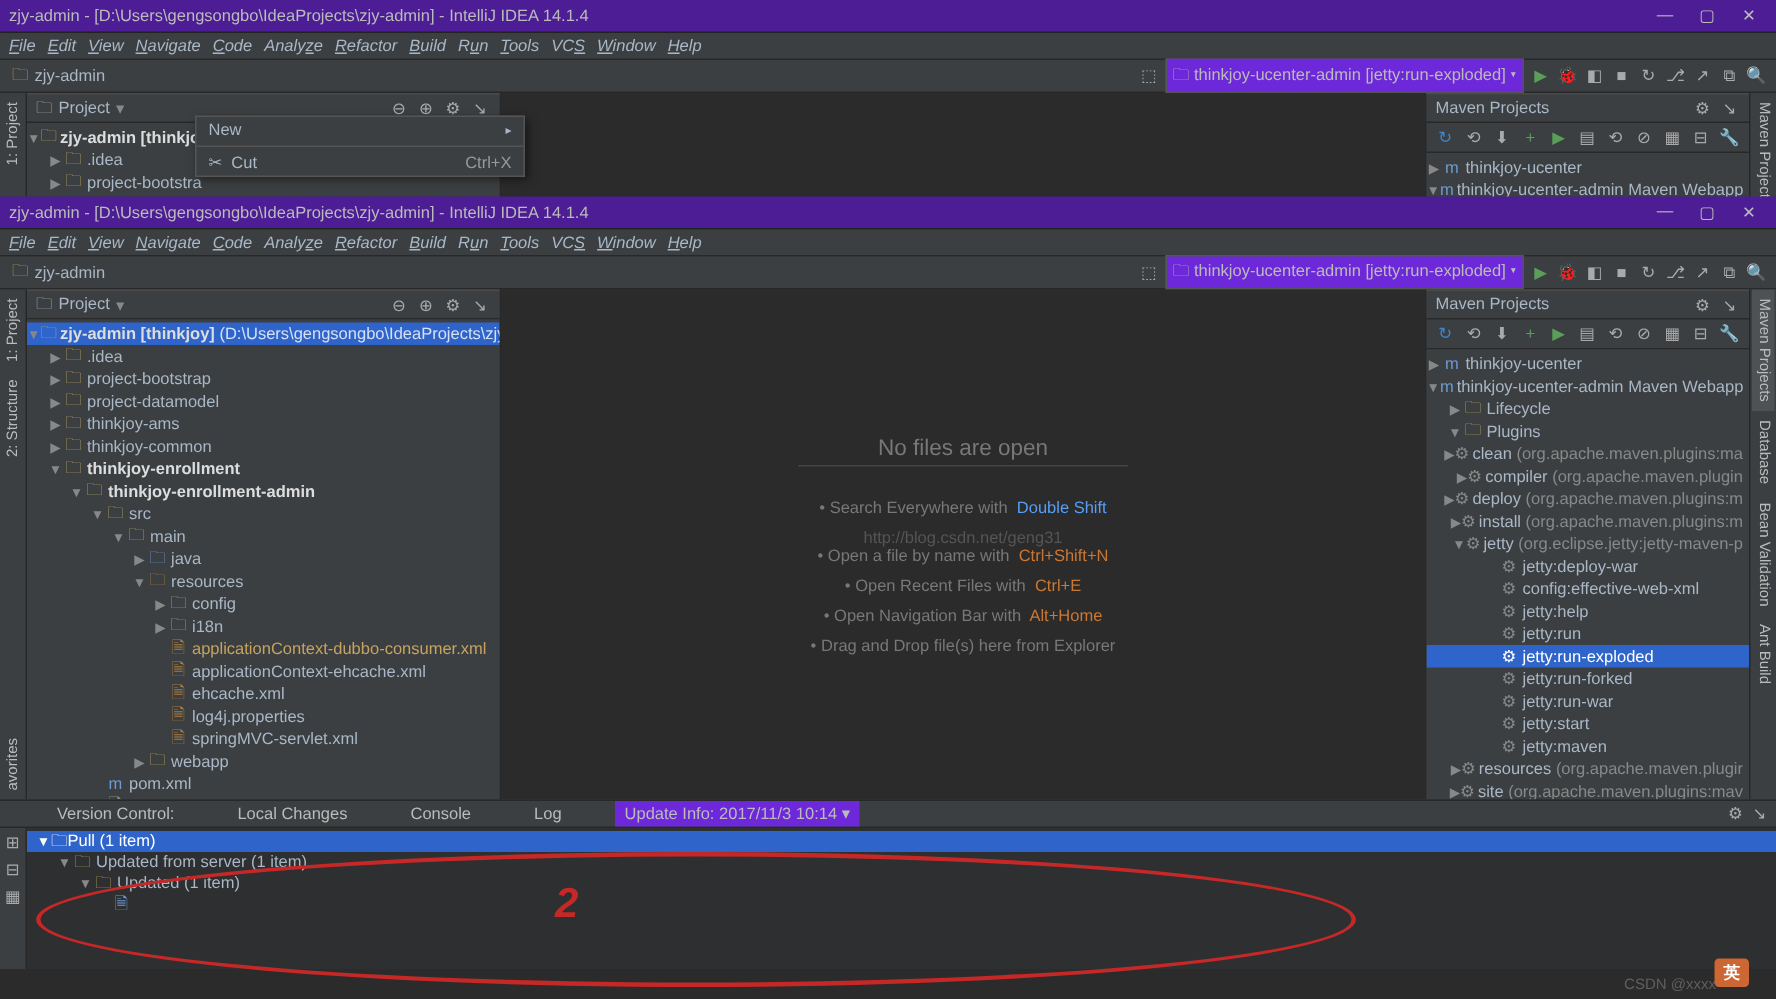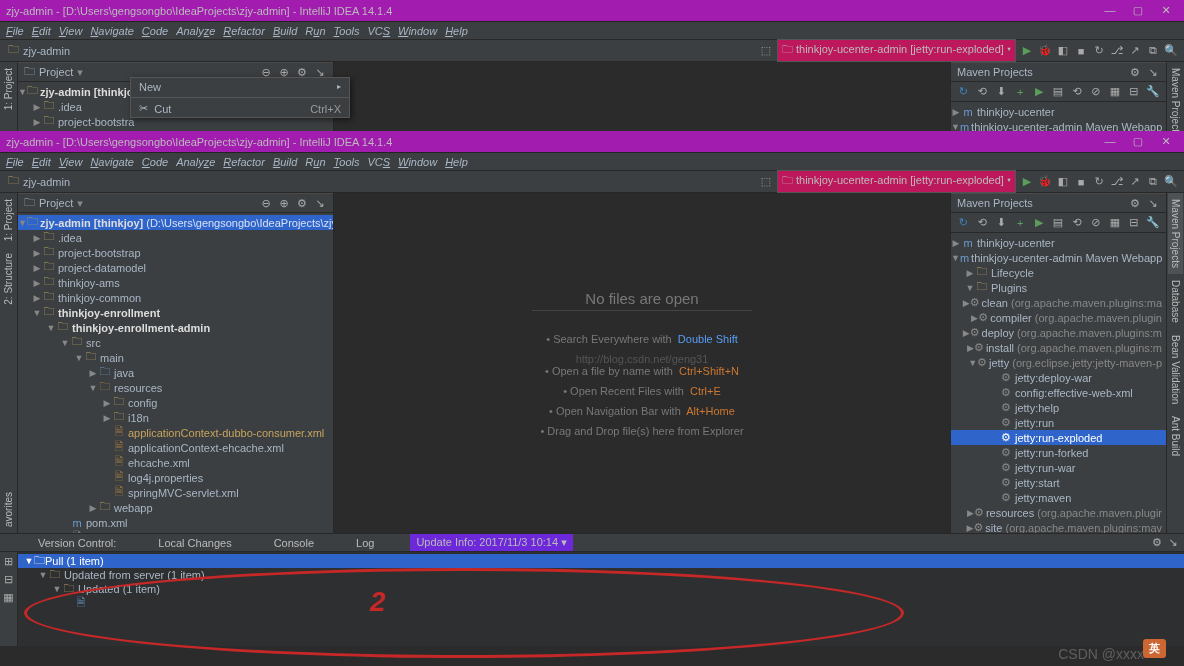--- a/index.html
+++ b/index.html
@@ -1,17 +1,17 @@
 <!DOCTYPE html>
 <html><head>
 <meta charset="utf-8">
 <style>
 * { margin: 0; padding: 0; box-sizing: border-box; font-family: "Segoe UI", Tahoma, sans-serif; font-size: 11px; }
 body { background: #2b2b2b; color: #a9b7c6; width: 1184px; height: 666px; overflow: hidden; position: relative; }
-.titlebar { height: 22px; background: #a21caf; color: #bbb; display: flex; align-items: center; padding: 0 6px; border-bottom: 1px solid #222; }
+.titlebar { height: 22px; background: #4c1d95; color: #bbb; display: flex; align-items: center; padding: 0 6px; border-bottom: 1px solid #222; }
 .titlebar .title-text { flex: 1; }
 .titlebar .wincontrols { display: flex; gap: 12px; margin-right: 4px; }
 .titlebar .wincontrols span { width: 16px; text-align: center; cursor: pointer; }
 .menubar { height: 18px; background: #3c3f41; display: flex; align-items: center; padding: 0 6px; border-bottom: 1px solid #282828; }
 .menubar span { margin-right: 8px; cursor: pointer; font-style: italic; }
 .menubar span u { text-decoration: underline; }
 .navbar { height: 22px; background: #3c3f41; display: flex; align-items: center; border-bottom: 1px solid #282828; }
 .navbar .proj-crumb { padding: 0 8px; display:flex; align-items:center; }
 .navbar .right-tools { margin-left: auto; display:flex; align-items:center; gap:4px; padding-right:6px; }
 .fld-icon { color:#b9a45e; margin-right:4px; }
@@ -69,23 +69,23 @@
 .bottom-tabs .btab.active { background:#6d28d9;text-align:center; }
 .bottom-body { flex:1; background:#2d2f30; position:relative; padding:2px 0; }
 .bottom-body .tree-row { height:14px; }
 .bottom-left-gutter { position:absolute; left:0; top:0; bottom:0; width:18px; background:#3c3f41; border-right:1px solid #282828; display:flex; flex-direction:column; align-items:center; gap:4px; padding-top:2px; }
 
 
 .red-anno { position:absolute; pointer-events:none; z-index:50; }
 .red-ellipse { border:3px solid #c62828; border-radius:50%; }
 
 .maven-toolbar { height:20px; display:flex; align-items:center; gap:6px; padding:0 6px; border-bottom:1px solid #282828; }
-.run-combo { background:#be185d; border:1px solid #555; padding:1px 4px; color:#bbb; }
-
-.watermark { position:absolute; right:40px; bottom:4px; color:#808080; font-size:14px; opacity:.6; }
+.run-combo { background:#6d28d9; border:1px solid #555; padding:1px 4px; color:#bbb; }
+
+.watermark { position:absolute; right:40px; bottom:4px; color:#808080; font-size:10px; opacity:.6; }
 .input-badge { position:absolute; right:18px; bottom:8px; background:#c63; color:#fff; padding:2px 6px; border-radius:3px; font-weight:bold; }
 
 .blue-bar { background:#2f65ca; color:#fff; height:14px; display:flex; align-items:center; padding:0 6px; }
 </style>
 </head>
 <body>
 
 <div class="ide1">
   <div class="titlebar">
     <span class="title-text">zjy-admin - [D:\Users\gengsongbo\IdeaProjects\zjy-admin] - IntelliJ IDEA 14.1.4</span>

